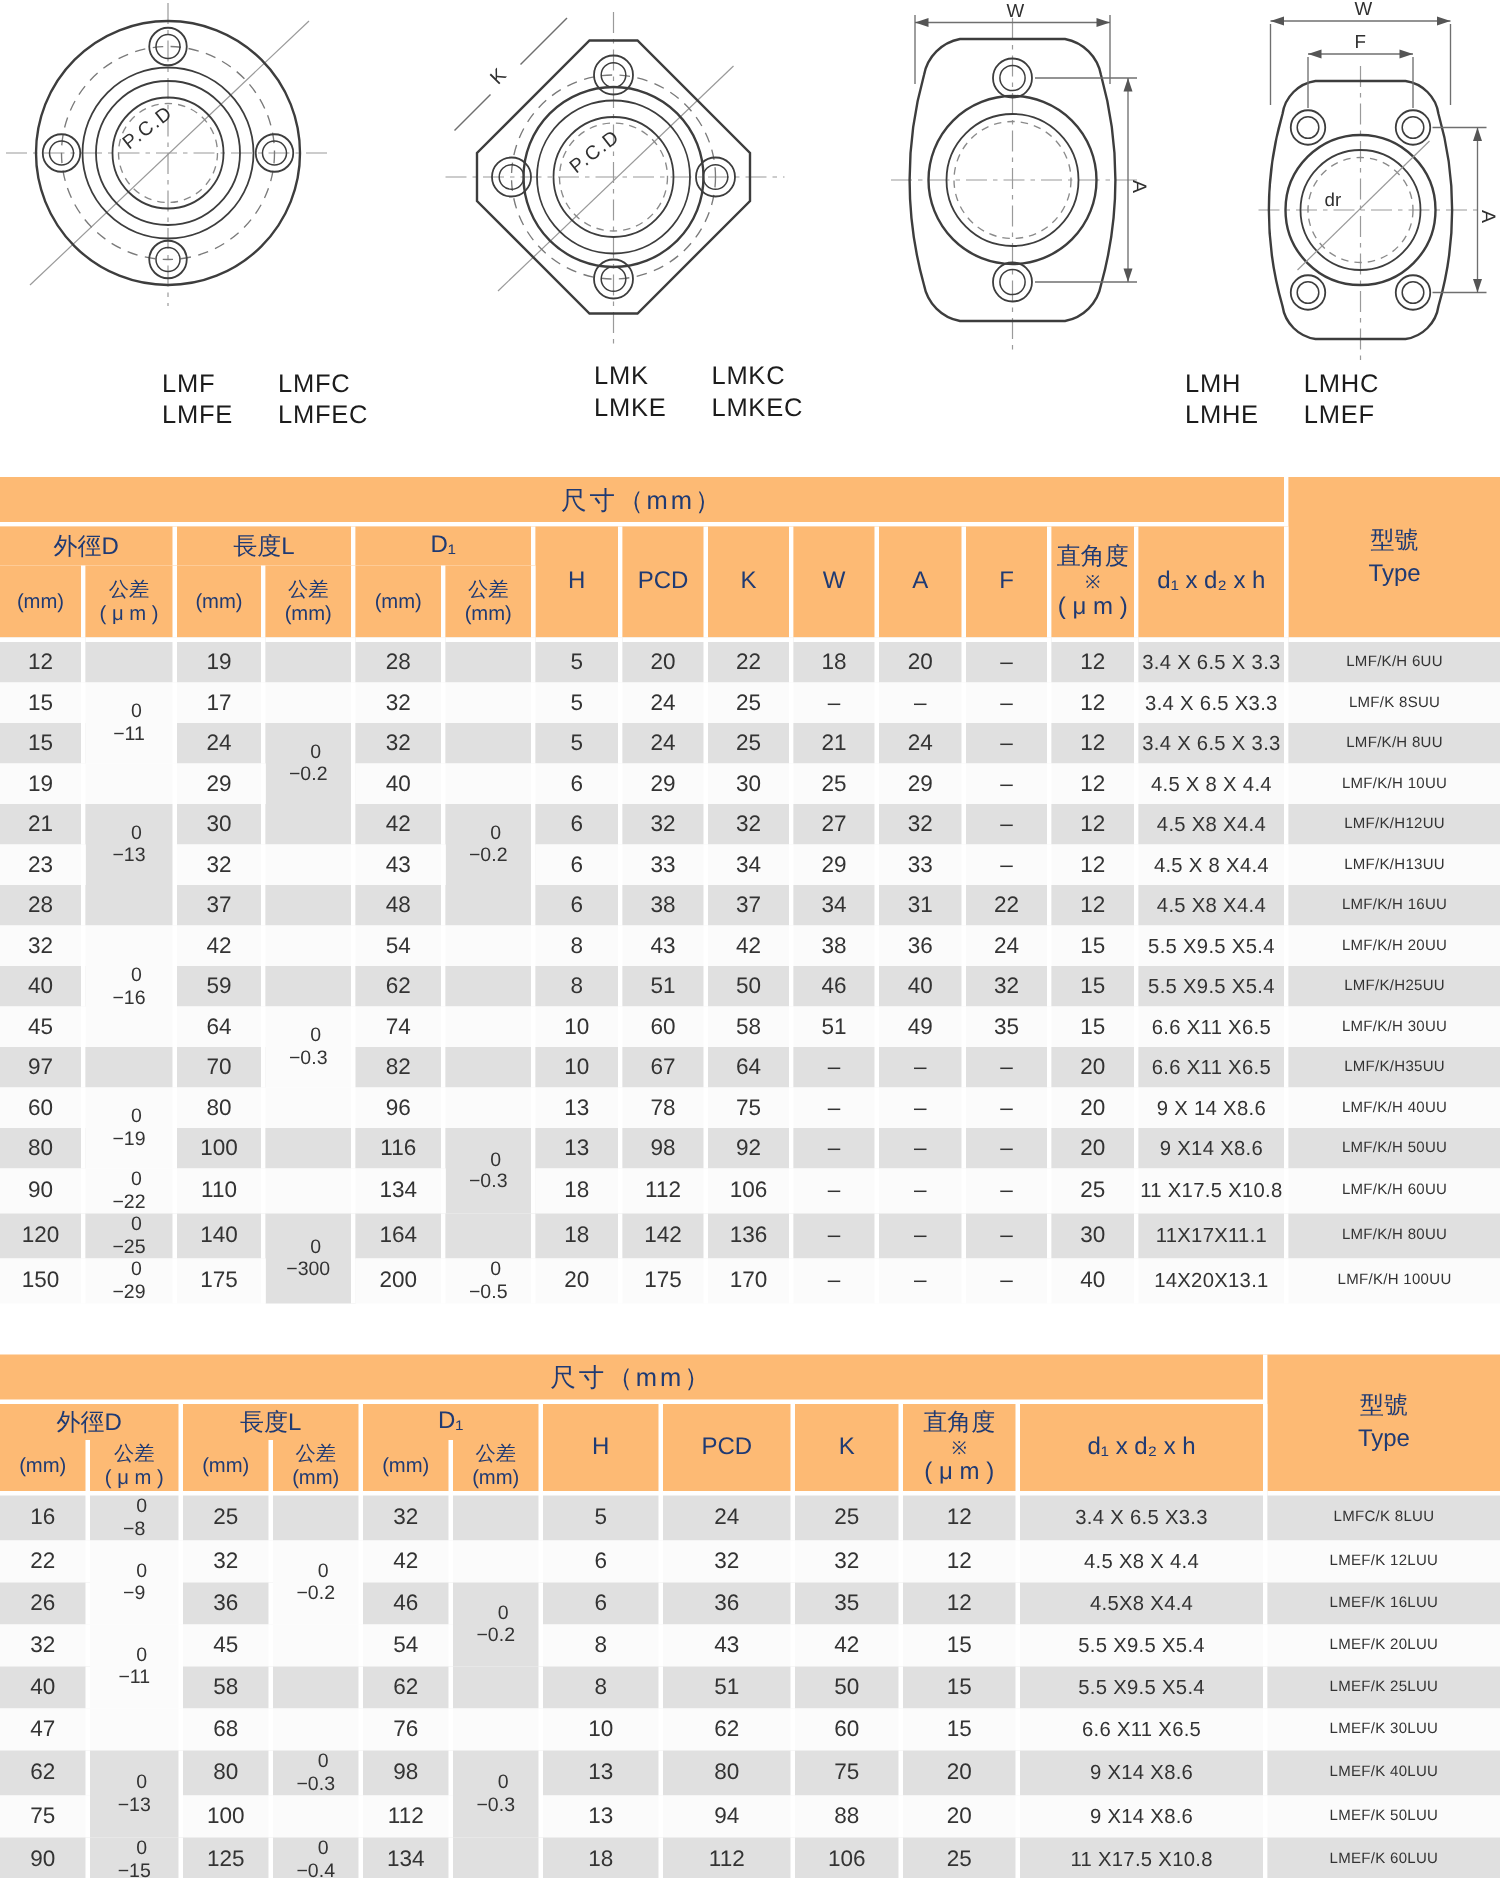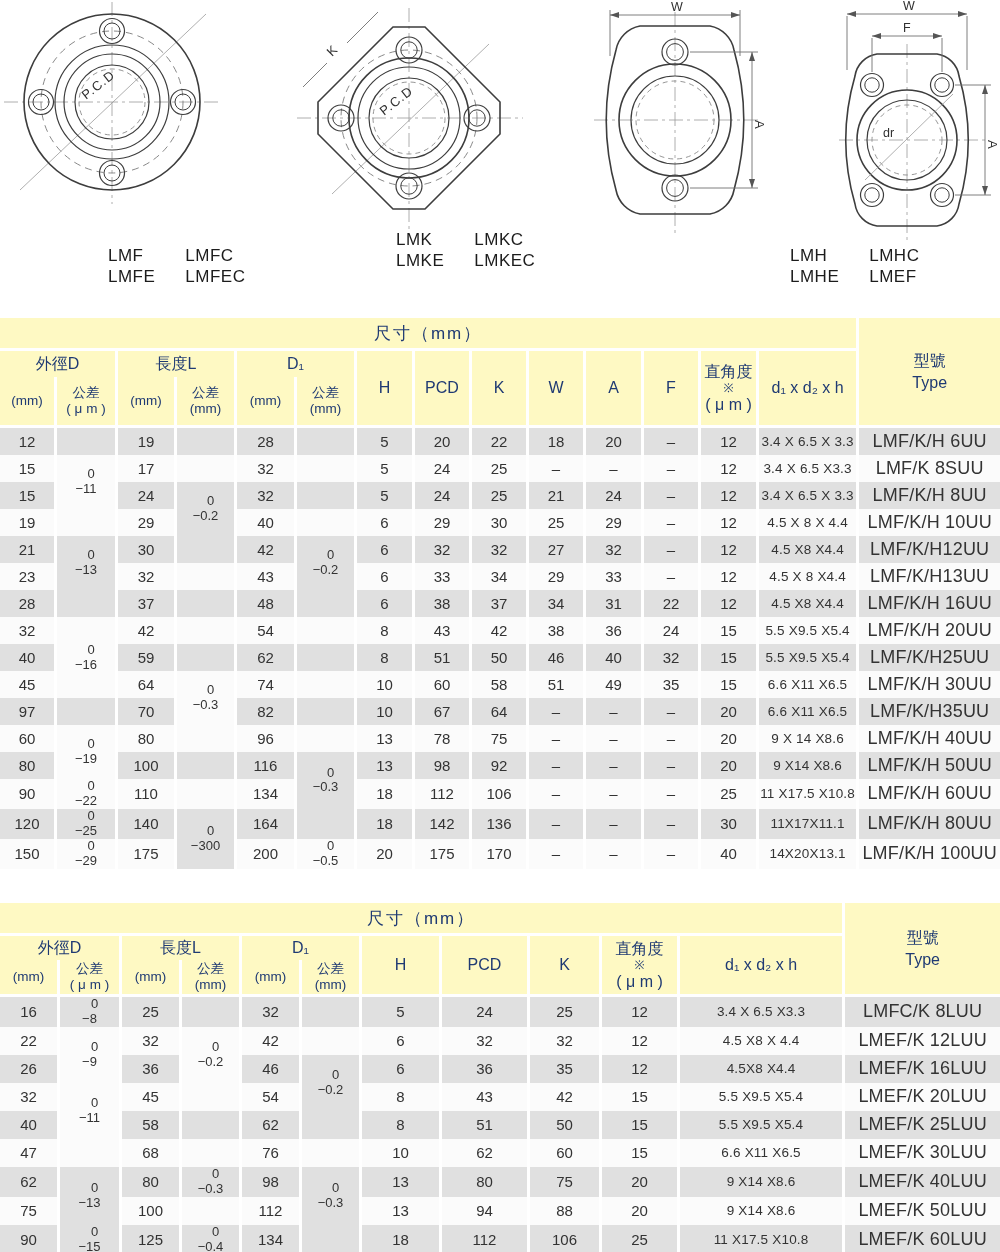--- a/index.html
+++ b/index.html
@@ -15,21 +15,21 @@
   .cl2{stroke:#9a9a9a;stroke-width:0.8;fill:none;}
   .diml{stroke:#6f6f6f;stroke-width:0.9;fill:none;}
   .arr{fill:#555;stroke:none;}
   .dtext{font-size:13px;fill:#303030;letter-spacing:1px;font-family:"Liberation Sans",sans-serif;}
   .dtext2{font-size:12.5px;fill:#303030;font-family:"Liberation Sans",sans-serif;}
   .cap{position:absolute;display:grid;grid-template-columns:auto auto;column-gap:30px;row-gap:1px;
        font-size:17px;color:#1c1c1c;letter-spacing:.5px;margin-left:44px;}
   table.dim{position:absolute;left:0;width:1000px;border-collapse:separate;border-spacing:0;table-layout:fixed;}
   th,td{padding:0;margin:0;text-align:center;vertical-align:middle;border-right:3px solid #fff;overflow:hidden;}
   .lastcol{border-right:none;}
-  th{background:#fef9c3;color:#1f3a73;font-weight:normal;}
+  th{background:#fdba74;color:#1f3a73;font-weight:normal;}
   .titlebar{height:30px;font-size:17px;border-bottom:3px solid #fff;letter-spacing:2px;}
   .t1 .hr2 th{height:26px;font-size:16px;}
   .t1 .hr3 th{height:48px;}
   .t2 .hr2 th{height:24px;font-size:16px;}
   .t2 .hr3 th{height:34px;}
   .unit{font-size:13.5px;line-height:1.18;}
   .sqh{font-size:14px;line-height:1.2;}
   .sqh div:nth-child(2){font-size:12px;}
   .typeh{font-size:16px;line-height:1.35;text-align:center;}
   td{font-size:15px;color:#333;}
@@ -38,21 +38,21 @@
   .dim tbody tr:first-child td{border-top:3px solid #fff;}
   tr.g td{background:#e0e0e0;}
   tr.w td{background:#fbfbfb;}
   td.sp-wg{background-image:linear-gradient(to bottom,#fbfbfb 50%,#e0e0e0 50%);}
   td.sp-gw{background-image:linear-gradient(to bottom,#e0e0e0 50%,#fbfbfb 50%);}
   td.sp-wgw{background-image:linear-gradient(to bottom,#fbfbfb 33.4%,#e0e0e0 33.4%,#e0e0e0 66.7%,#fbfbfb 66.7%);}
   td.tol{font-size:13px;line-height:1.15;color:#333;}
   td.tol span{display:block;text-align:center;}
   td.tol span:first-child{transform:translateX(5px);}
   td.boltc{font-size:13.5px;letter-spacing:.2px;}
-  td.typec{font-size:18px;letter-spacing:.2px;margin-top:12px;}
+  td.typec{font-size:10px;letter-spacing:.2px;margin-top:12px;}
 </style>
 </head>
 <body>
 
 <div class="page">
 
   <svg style="left:2px;top:0" width="228" height="240" viewBox="0 0 228 240">
     <line class="cl" x1="2" y1="102" x2="220" y2="102"></line>
     <line class="cl" x1="110" y1="2" x2="110" y2="204"></line>
     <line class="cl2" x1="18" y1="190" x2="204" y2="14"></line>
@@ -158,21 +158,21 @@
       <polygon class="arr" points="170,195 167,186 173,186"></polygon>
     <text class="dtext" x="177" y="144" transform="rotate(90 177 140)">A</text>
   </svg>
 
   <div class="cap" style="left:64px;top:246px">
     <span>LMF</span>
     <span>LMFC</span>
     <span>LMFE</span>
     <span>LMFEC</span>
   </div>
-  <div class="cap" style="left:352px;top:230px">
+  <div class="cap" style="left:352px;top:241px">
     <span>LMK</span>
     <span>LMKC</span>
     <span>LMKE</span>
     <span>LMKEC</span>
   </div>
   <div class="cap" style="left:746px;top:246px">
     <span>LMH</span>
     <span>LMHC</span>
     <span>LMHE</span>
     <span>LMEF</span>

